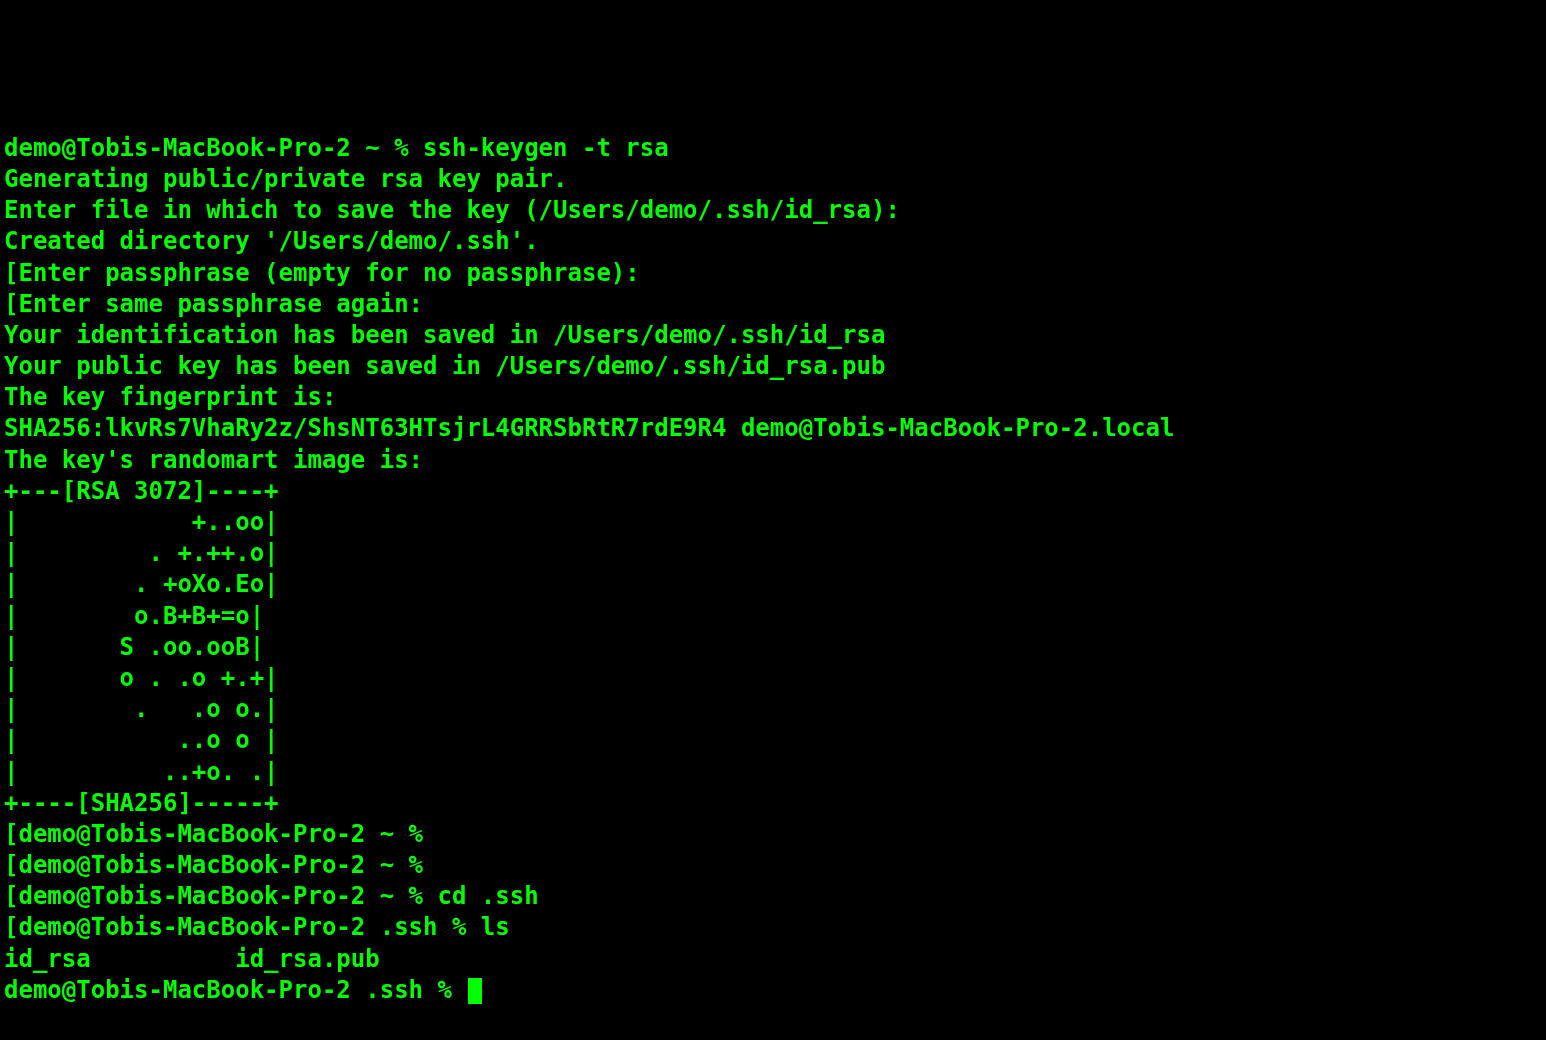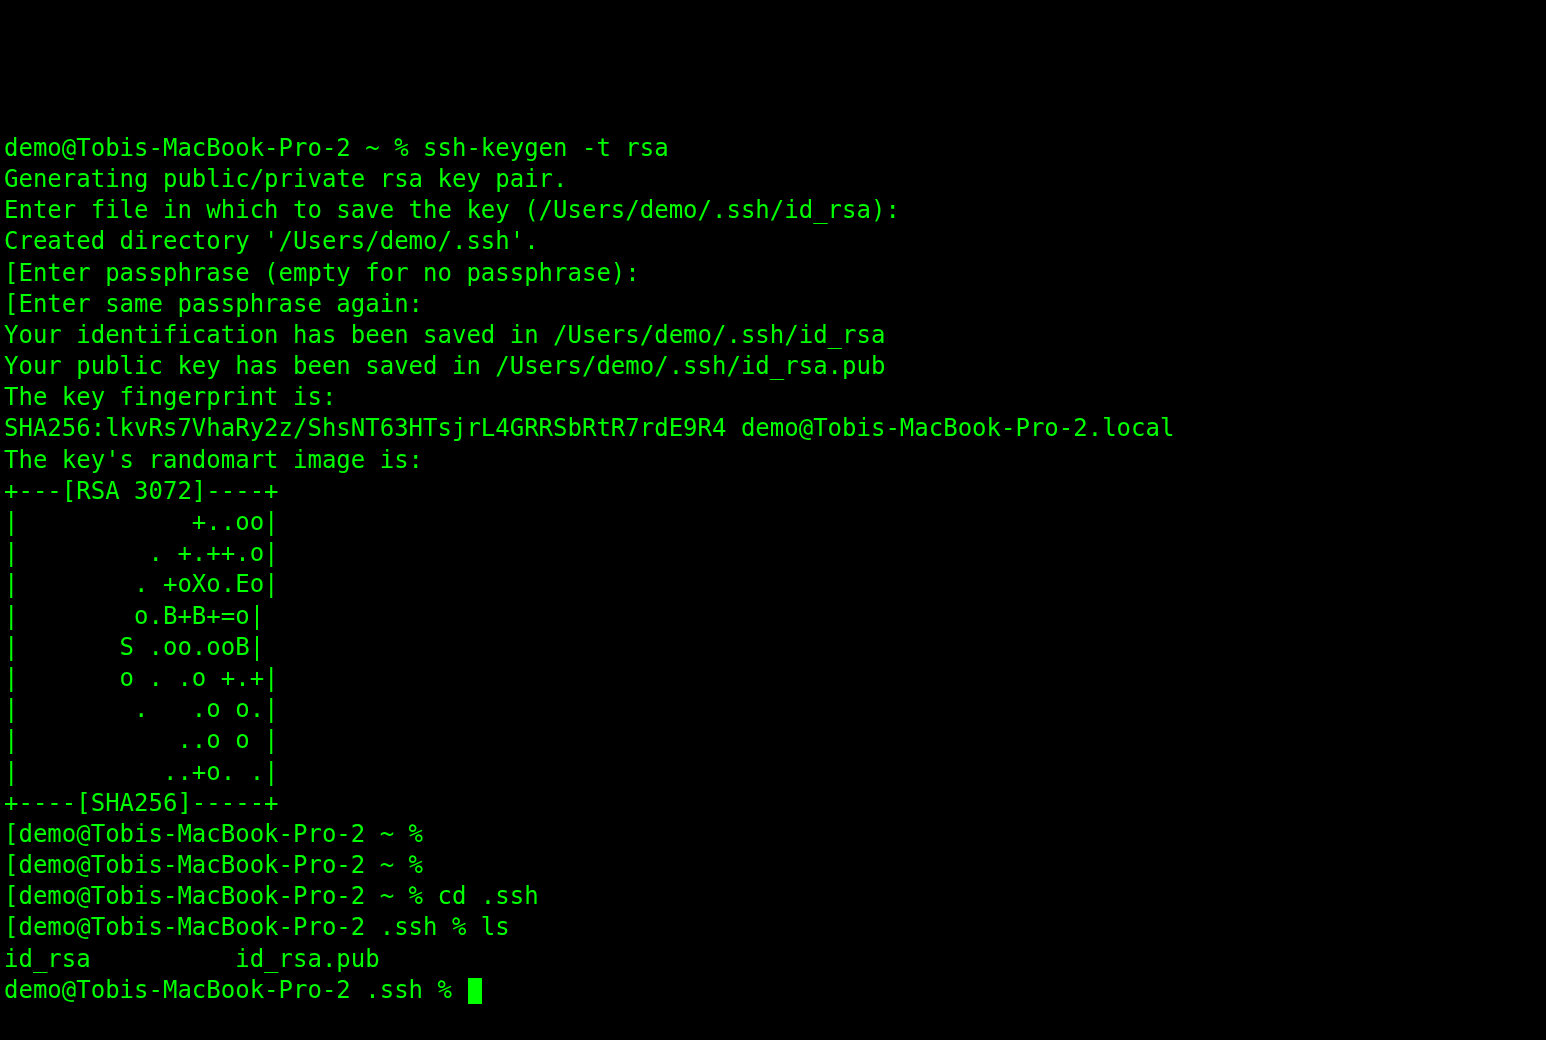--- a/index.html
+++ b/index.html
@@ -1,18 +1,19 @@
 <!DOCTYPE html>
 <html><head>
   <meta charset="utf-8">
   <style>
     * {
       margin: 0;
       padding: 0;
       box-sizing: border-box;
+      font-weight: bold;
     }
     body {
       background: #000000;
       color: #00ff00;
       font-family: "Menlo", "Monaco", "Consolas", monospace;
       font-size: 24px;
       line-height: 1.3;
       padding: 8px 4px;
       white-space: pre;
       overflow: hidden;

